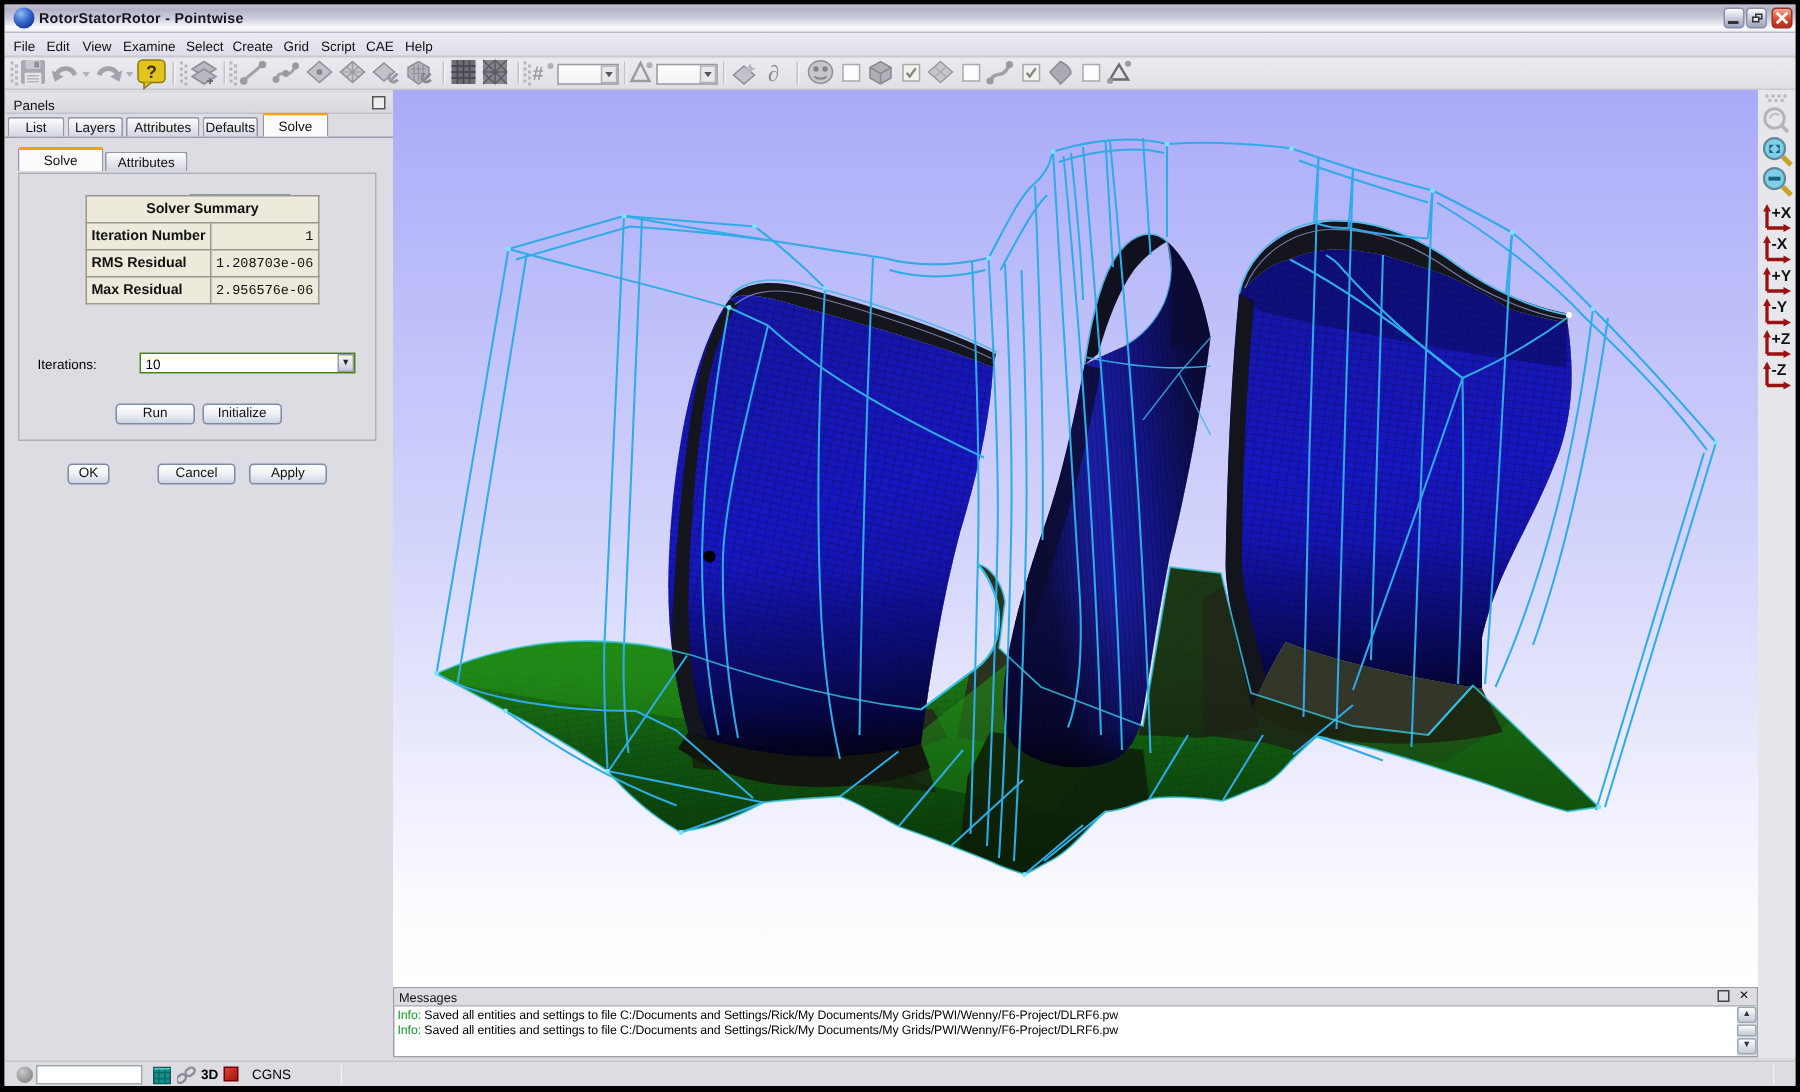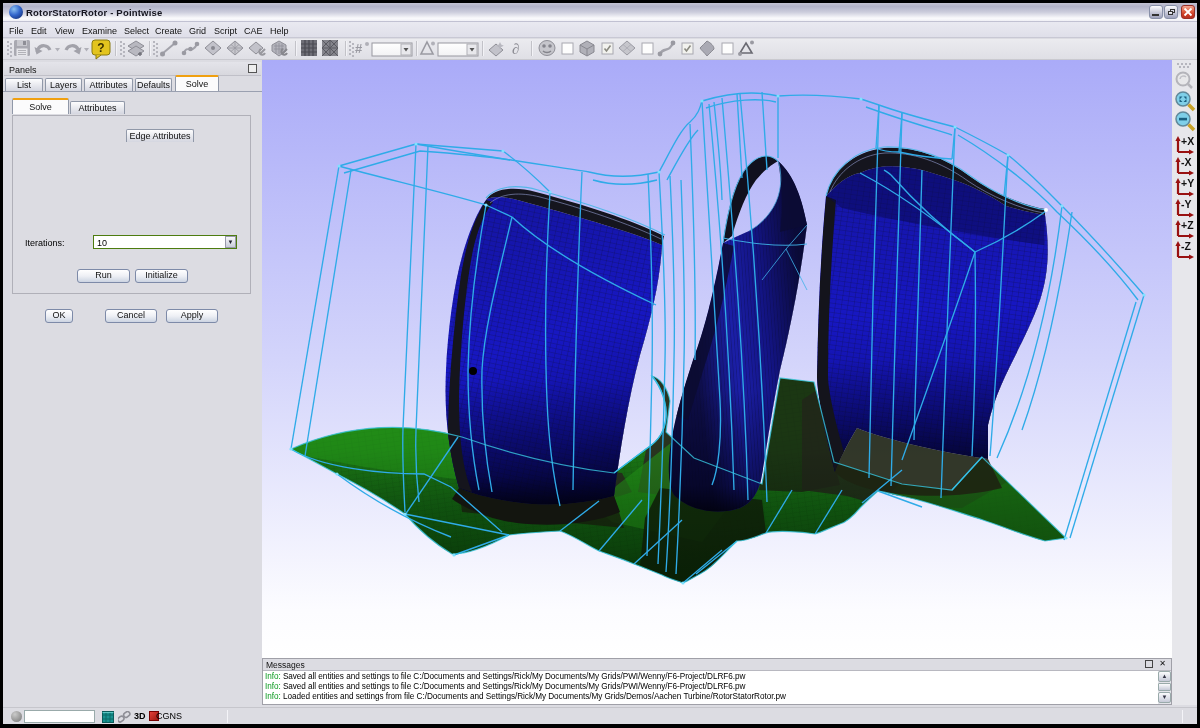--- a/index.html
+++ b/index.html
@@ -302,20 +302,39 @@
       <div class="tab" style="left:81px; top:18px; width:49px;">Attributes</div>
       <div class="tab" style="left:132px; top:18px; width:37px;">Defaults</div>
       <div class="tab active" style="left:172px; top:15px; width:44px;">Solve</div>
     </div>
     <div id="itabs">
       <div class="tab active" style="left:9px; top:38px; width:57px;">Solve</div>
       <div class="tab" style="left:67px; top:41px; width:55px;">Attributes</div>
       <div class="tab" style="left:123px; top:41px; width:68px;margin-top:28px;">Edge Attributes</div>
     </div>
     <div id="gframe">
+      <table class="solver">
+        <tbody>
+            <tr>
+              <td class="hdr" colspan="2">Solver Summary</td>
+            </tr>
+        <tr>
+              <td class="lbl">Iteration Number</td>
+              <td class="val">1</td>
+            </tr>
+        <tr>
+              <td class="lbl">RMS Residual</td>
+              <td class="val">1.208703e-06</td>
+            </tr>
+        <tr>
+              <td class="lbl">Max Residual</td>
+              <td class="val">2.956576e-06</td>
+            </tr>
+      </tbody>
+        </table>
       <div style="position:absolute; left:12px; top:122px;">Iterations:</div>
       <div id="combo">
           <span class="cv">10</span>
           <span class="cb">▼</span>
         </div>
       <div class="btn" style="left:64px; top:153px; width:53px; height:14px;">Run</div>
       <div class="btn" style="left:122px; top:153px; width:53px; height:14px;">Initialize</div>
     </div>
     <div class="btn" style="left:42px; top:249px; width:28px; height:14px;">OK</div>
     <div class="btn" style="left:102px; top:249px; width:52px; height:14px;">Cancel</div>
@@ -777,21 +796,20 @@
 </svg></div>
   <div id="msg">
     <div id="msghdr">
         <span style="position:absolute;left:3px;top:1px;">Messages</span>
       <span style="position:absolute;right:18px;top:1px;width:8px;height:8px;border:1px solid #444;"></span>
       <span style="position:absolute;right:5px;top:0px;font-size:8px;">✕</span>
     </div>
     <div id="msgbody">
       <div><span class="inf">Info:</span> Saved all entities and settings to file C:/Documents and Settings/Rick/My Documents/My Grids/PWI/Wenny/F6-Project/DLRF6.pw</div>
       <div><span class="inf">Info:</span> Saved all entities and settings to file C:/Documents and Settings/Rick/My Documents/My Grids/PWI/Wenny/F6-Project/DLRF6.pw</div>
-      <div><span class="inf">Info:</span> Loaded entities and settings from file C:/Documents and Settings/Rick/My Documents/My Grids/Demos/Aachen Turbine/RotorStatorRotor.pw</div>
     </div>
     <div id="msgsb">
       <div class="sbtn" style="top:0px;">▲</div>
       <div class="sbtn" style="top:12px; height:8px; border-radius:1px;"></div>
       <div class="sbtn" style="top:21px;">▼</div>
     </div>
   </div>
   <div id="status">
     <div style="position:absolute;left:8px;top:3px;width:11px;height:11px;border-radius:50%;background:radial-gradient(circle at 35% 30%,#cacaca,#8e8e8e 70%,#6a6a6a);"></div>
     <div style="position:absolute;left:21px;top:2px;width:71px;height:13px;background:#fff;border:1px solid #9aa;"></div>
@@ -801,17 +819,17 @@
         <path d="M0.5,1.5 H11.5" stroke="#6fd4d0" stroke-width="1" opacity="0.8"></path>
       </svg>
     <svg style="position:absolute;left:115px;top:3px;" width="13" height="12">
         <g transform="rotate(-38 6 6)" fill="none" stroke="#8e8e96" stroke-width="1.6">
           <rect x="-1" y="3.4" width="6.5" height="4.6" rx="2.3"></rect>
           <rect x="6.5" y="3.4" width="6.5" height="4.6" rx="2.3"></rect>
         </g>
       </svg>
     <div style="position:absolute;left:131px;top:3px;font-weight:bold;font-size:9px;color:#000;">3D</div>
     <div style="position:absolute;left:146px;top:3px;width:10px;height:10px;background:linear-gradient(135deg,#e04038,#a01810);border:1px solid #700;"></div>
-    <div style="position:absolute;left:153px;top:3px;color:#000;">CGNS</div>
+    <div style="position:absolute;left:165px;top:3px;color:#000;">CGNS</div>
     <div class="sep" style="left:224px;top:2px;height:13px;"></div>
     <div class="sep" style="left:1179px;top:2px;height:13px;"></div>
   </div>
 </div>
 
 </body></html>

